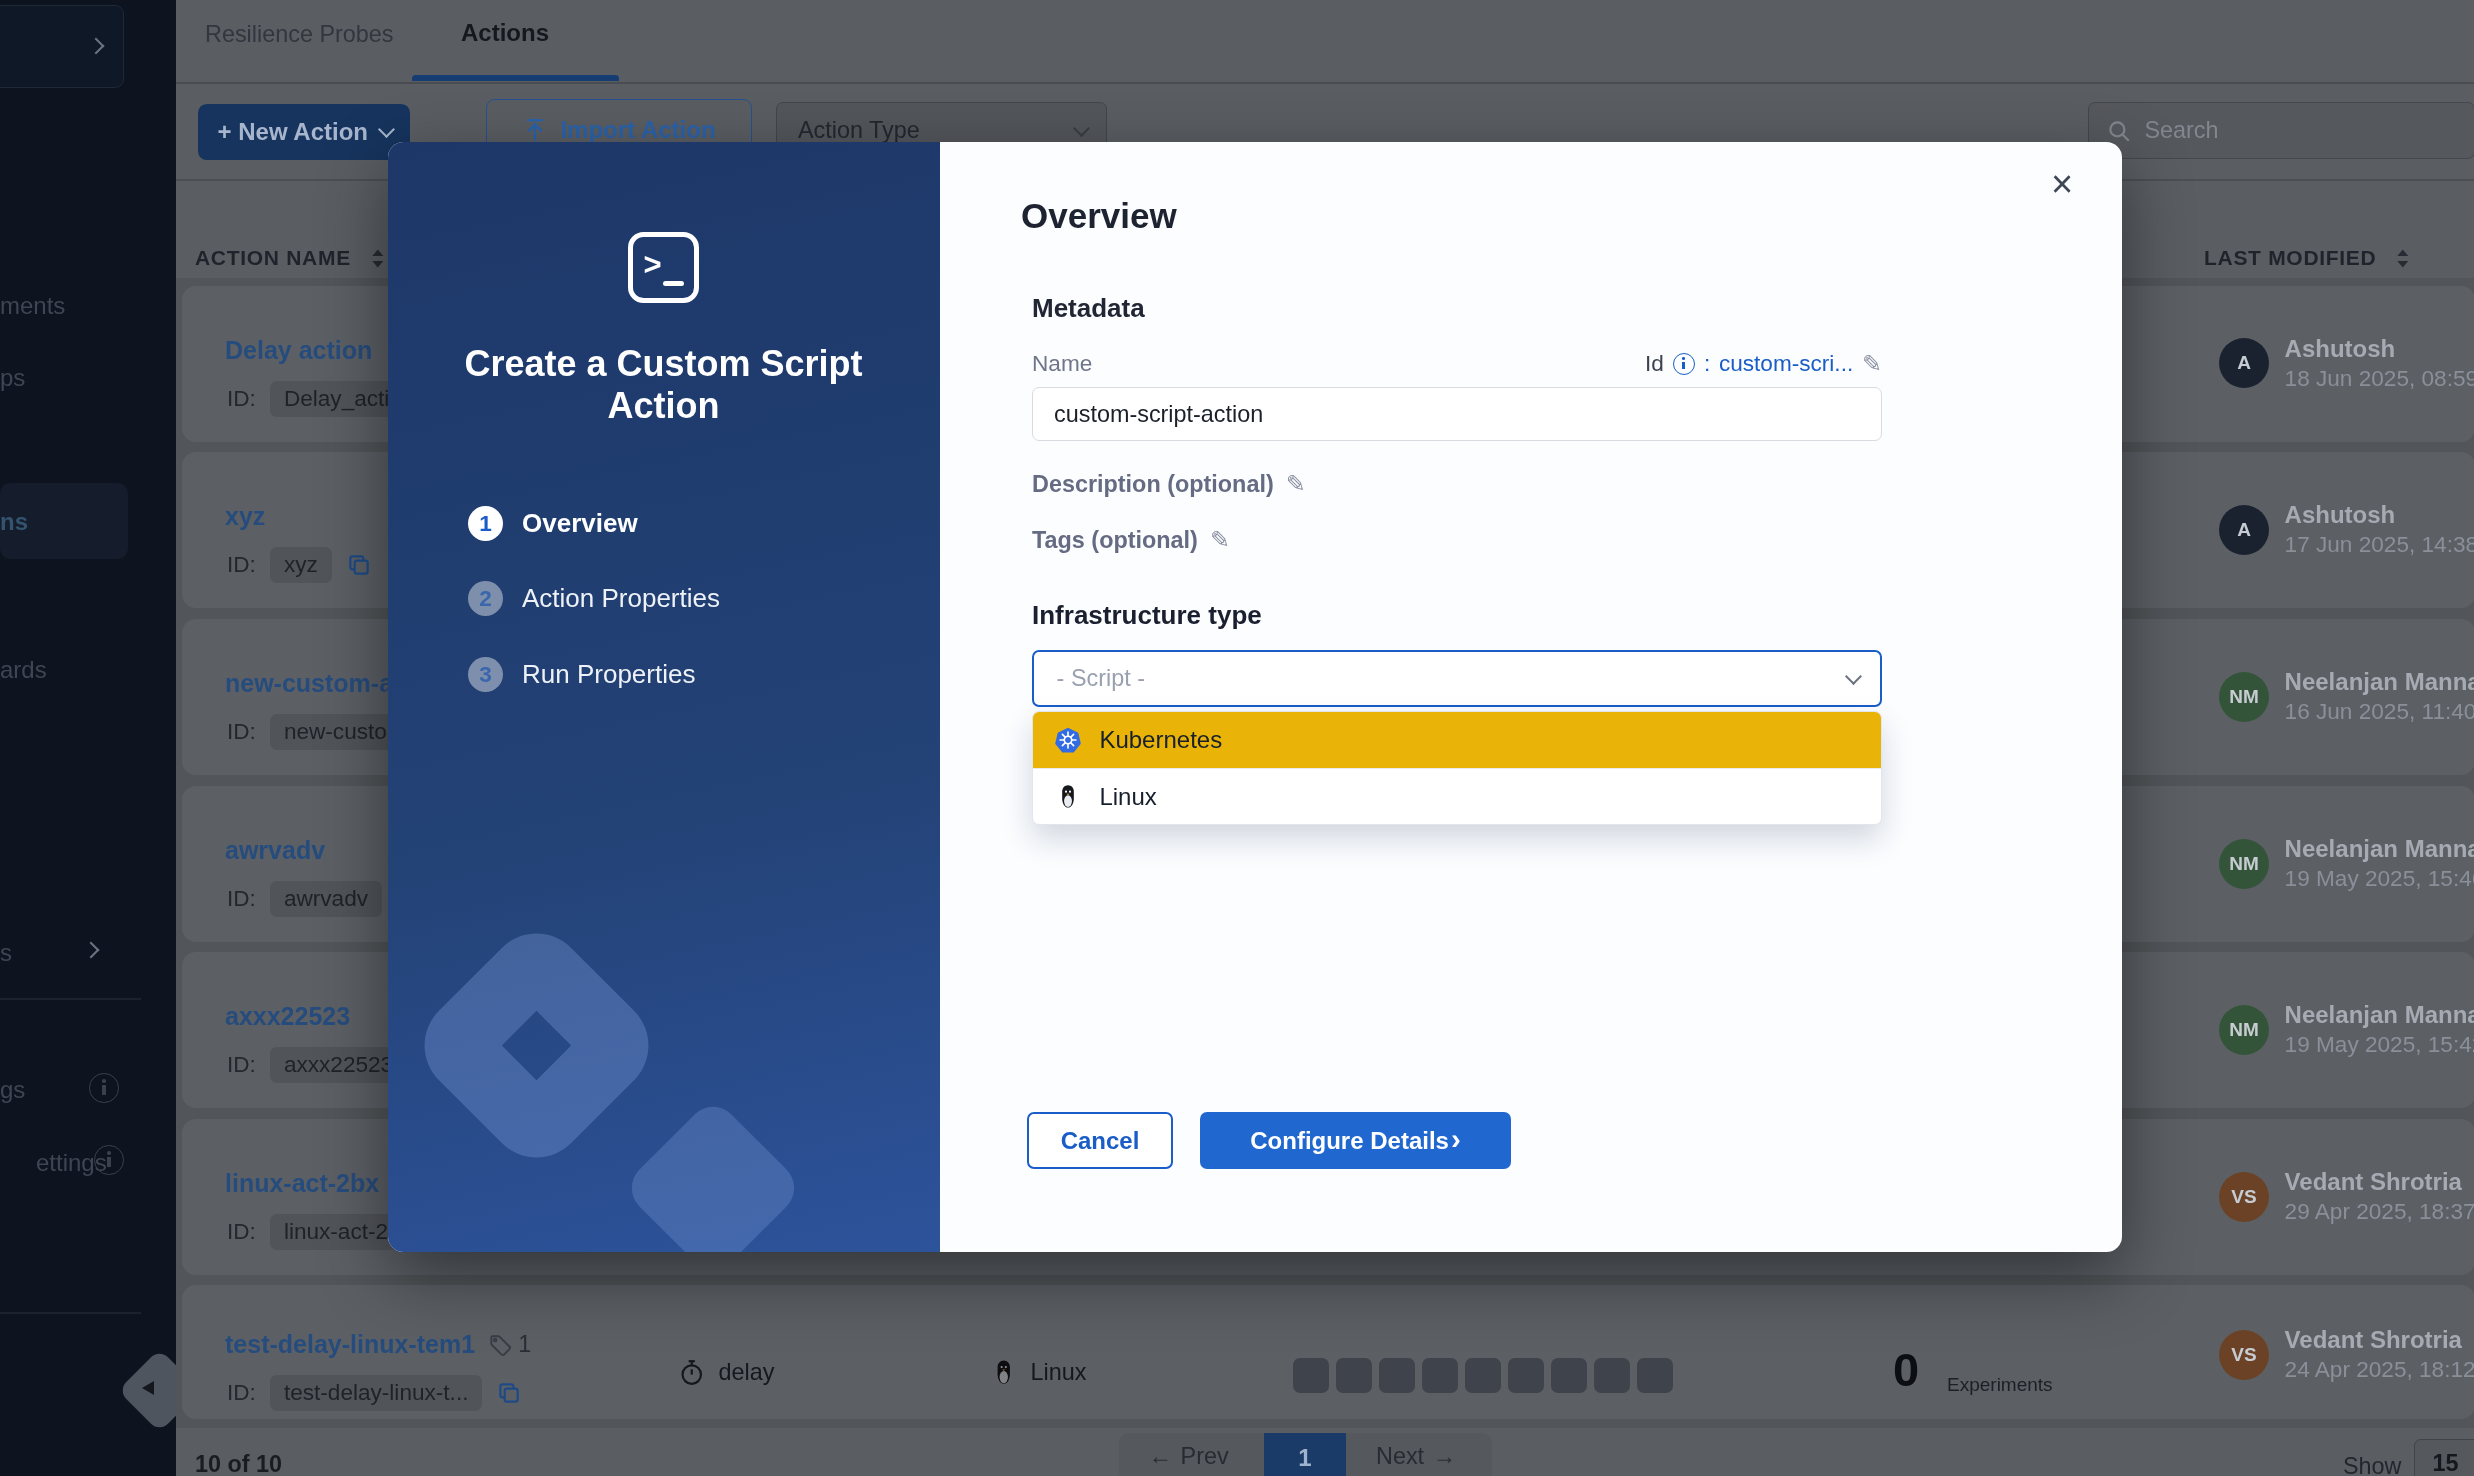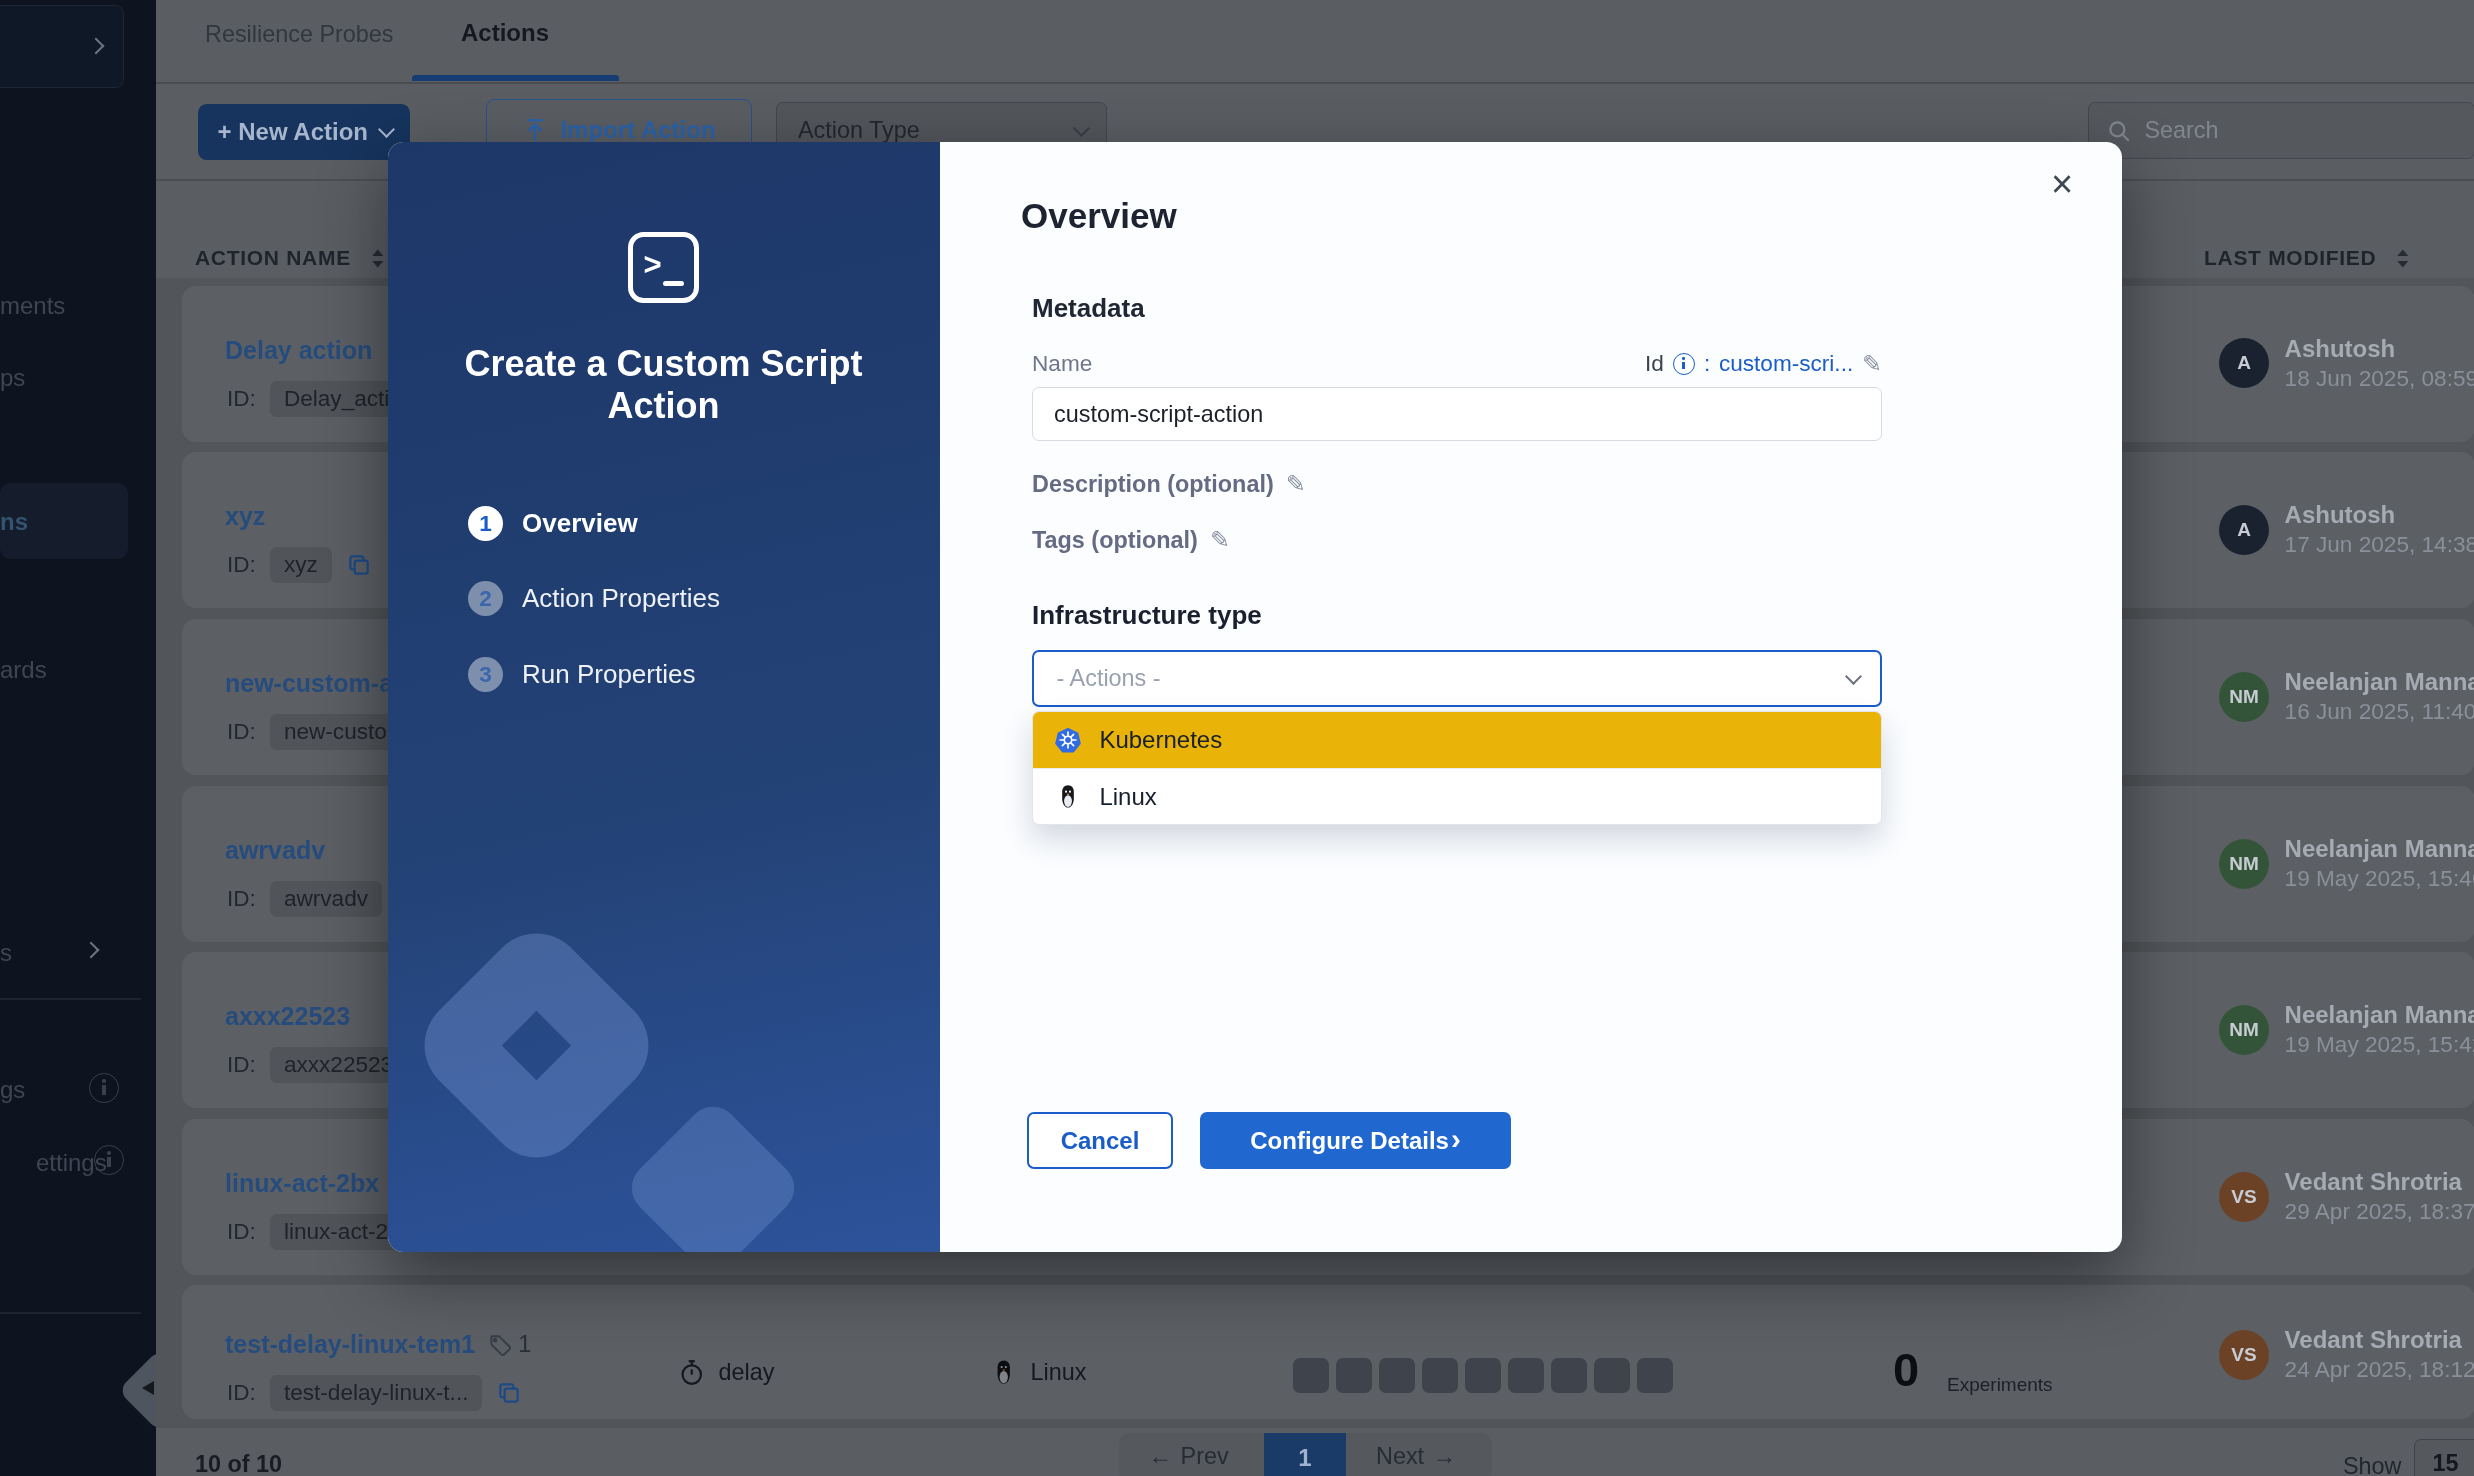--- a/index.html
+++ b/index.html
@@ -43,21 +43,21 @@
   .exp-label { position:absolute; left:1765px; top:89px; font-size:19px; color:#1c1f26; }
 
   .footer-count { position:absolute; left:39px; top:1451px; font-size:23.4px; font-weight:600; color:#191c22; }
   .pagination { position:absolute; left:963px; top:1433px; width:373px; height:49px; background:#55585d; border-radius:10.4px; overflow:hidden; }
   .pg-item { position:absolute; top:10.4px; font-size:23.4px; color:#272b33; cursor:pointer; display:flex; gap:8.7px; }
   .pg-current { position:absolute; left:145px; top:0; width:82px; height:49px; background:#1a3a68; color:#9fb3cf; font-size:24px; font-weight:bold; display:flex; align-items:center; justify-content:center; cursor:pointer; }
   .show-label { position:absolute; left:2187px; top:1453px; font-size:23.4px; color:#22262e; }
   .show-box { position:absolute; left:2258px; top:1439px; width:69px; height:49px; background:#55585d; border:1.7px solid #3f434a; border-radius:7px; color:#15181f; font-size:23.4px; font-weight:bold; display:flex; align-items:center; padding-left:17.4px; cursor:pointer; }
 
   
-  .sidebar { position:absolute; left:0; top:0; width:156px; height:1477px; background:#0d141f; z-index:3; overflow:hidden; }
+  .sidebar { position:absolute; left:0; top:0; width:176px; height:1477px; background:#0d141f; z-index:3; overflow:hidden; }
   .sb-box { position:absolute; left:-50px; top:5.2px; width:174px; height:83px; border:1.7px solid #1f2836; background:#0f1826; border-radius:8.7px; cursor:pointer; }
   .sb-frag { position:absolute; left:0; font-size:24px; color:#3f4653; white-space:nowrap; cursor:pointer; }
   .sb-active-bg { position:absolute; left:0; top:483px; width:128px; height:76px; background:#151d2c; border-radius:10.4px; cursor:pointer; }
   .sb-frag.active { color:#33536f; font-weight:bold; }
   .sb-divider { position:absolute; left:0; width:141px; height:1.7px; background:#1d232d; }
   .info-dot { width:29.5px; height:29.5px; border:1.7px solid #3a414c; border-radius:50%; position:absolute; }
   .info-dot::before { content:""; position:absolute; left:12px; top:5.2px; width:3.5px; height:3.5px; background:#3a414c; border-radius:50%; }
   .info-dot::after { content:""; position:absolute; left:12px; top:11.3px; width:3.5px; height:9.5px; background:#3a414c; }
   .sb-chevright { position:absolute; width:12px; height:12px; border-right:2.6px solid #6a7383; border-bottom:2.6px solid #6a7383; transform:rotate(-45deg); }
   .collapse-handle { position:absolute; left:130px; top:1361px; width:59px; height:59px; background:#4e555f; border-radius:12px; transform:rotate(45deg); cursor:pointer; }
@@ -399,21 +399,21 @@
       <span>Description (optional)</span>
       <span class="pencil">✎</span>
     </div>
     <div class="opt-row" style="top:384px;">
       <span>Tags (optional)</span>
       <span class="pencil">✎</span>
     </div>
 
     <div class="m-infra">Infrastructure type</div>
     <div class="m-select">
-      <span>- Actions -</span>
+      <span>- Script -</span>
       <span class="chev"></span>
     </div>
 
     <div class="dropdown">
       <div class="dd-opt hl">
         <svg width="28" height="28" viewBox="0 0 24 24">
           <polygon points="12,1.5 20.8,5.8 23,15.2 16.9,22.8 7.1,22.8 1,15.2 3.2,5.8" fill="#326ce5"></polygon>
           <g stroke="#fff" stroke-width="1.4" stroke-linecap="round" fill="none">
             <circle cx="12" cy="12" r="3.2"></circle>
             <line x1="12" y1="8.8" x2="12" y2="5.2"></line>

